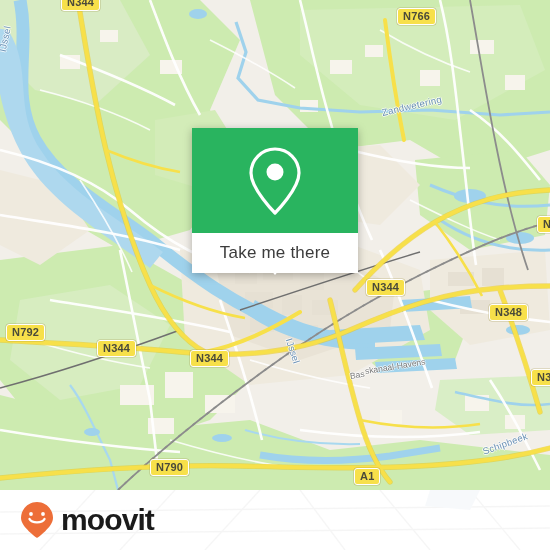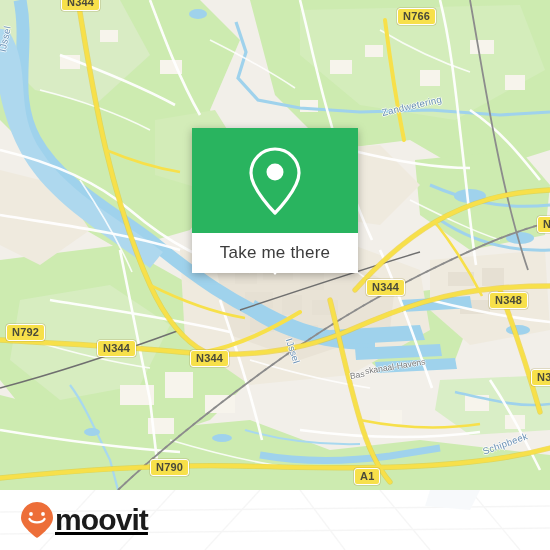--- a/index.html
+++ b/index.html
@@ -127,21 +127,21 @@
     justify-content:space-between;
     padding:0 18px 0 20px;
     box-sizing:border-box;
   }
   .place-title{
     color:#3a3a3a;
     font-size:17.5px;
     letter-spacing:.1px;
     white-space:nowrap;
   }
-  .brand{display:flex;align-items:center;gap:1px;text-decoration:underline;}
+  .brand{display:flex;align-items:center;gap:7px;}
   .brand-word{
     color:#1b1b1b;
     font-size:30px;
     font-weight:bold;
     letter-spacing:-.9px;
     line-height:30px;
   }
 </style>
 </head>
 <body>
@@ -318,21 +318,21 @@
     <div class="water-label" style="left:289px;top:333px;transform:rotate(72deg);transform-origin:left center;">IJssel</div>
     <div class="water-label" style="left:483px;top:446px;transform:rotate(-20deg);transform-origin:left center;">Schipbeek</div>
 
     <div class="area-label" style="left:350px;top:371px;transform:rotate(-9deg);transform-origin:left center;">Bas</div>
     <div class="area-label" style="left:365px;top:366px;transform:rotate(-9deg);transform-origin:left center;">skanaal-Havens</div>
 
     <div class="shield" style="left:61px;top:-6px;">N344</div>
     <div class="shield" style="left:385px;top:8px;margin-left:12px;">N766</div>
     <div class="shield" style="left:537px;top:216px;">N3</div>
     <div class="shield" style="left:366px;top:279px;">N344</div>
-    <div class="shield" style="left:489px;top:292px;">N348</div>
+    <div class="shield" style="left:489px;top:304px;">N348</div>
     <div class="shield" style="left:6px;top:324px;">N792</div>
     <div class="shield" style="left:97px;top:340px;">N344</div>
     <div class="shield" style="left:190px;top:350px;">N344</div>
     <div class="shield" style="left:531px;top:369px;">N34</div>
     <div class="shield" style="left:150px;top:459px;">N790</div>
     <div class="shield" style="left:354px;top:468px;">A1</div>
 
 
     <div class="callout">
       <div class="callout-top">

